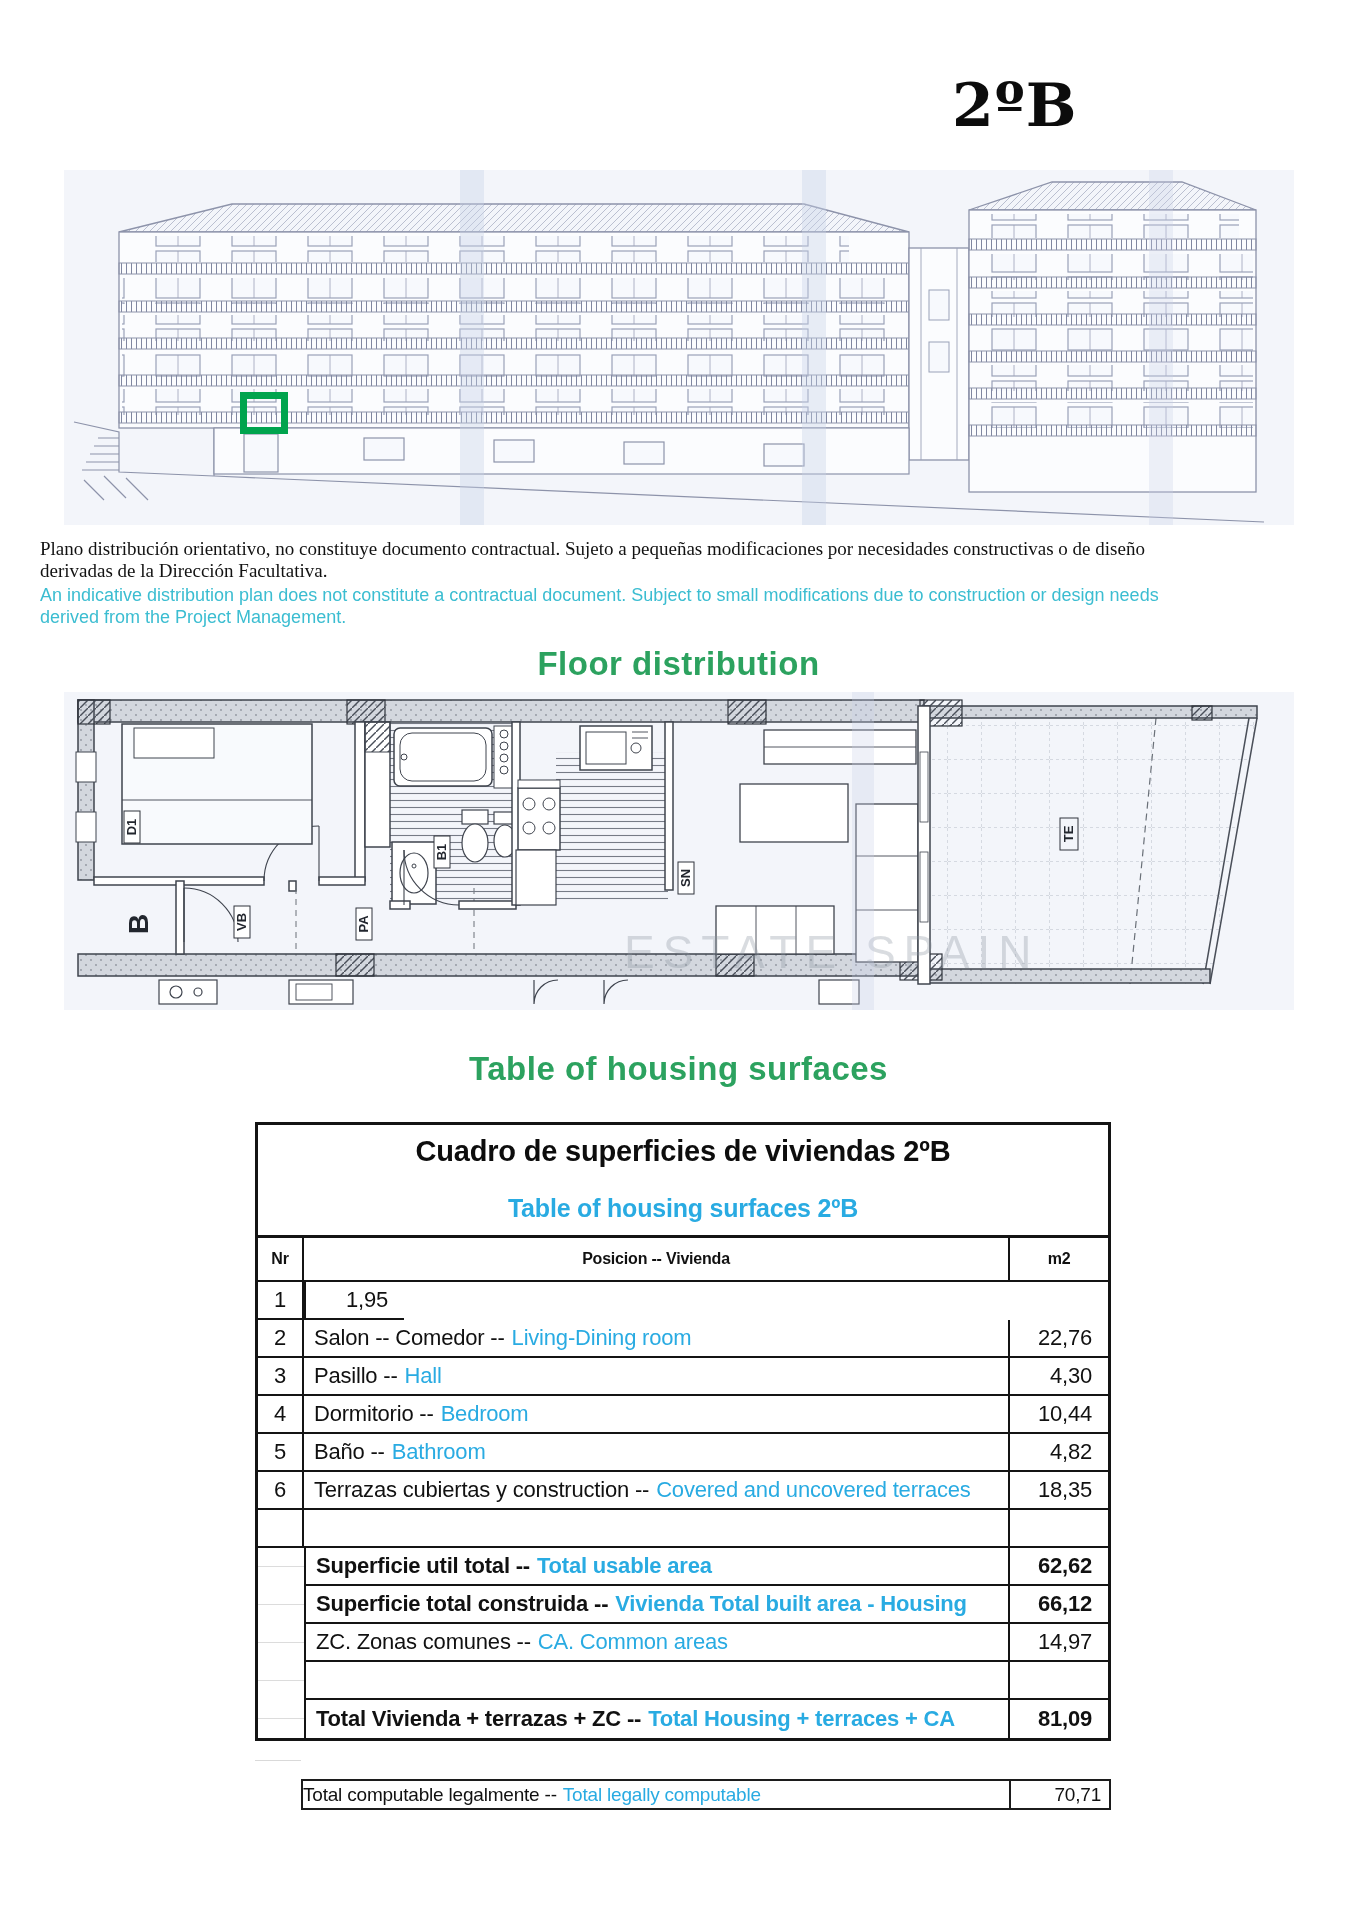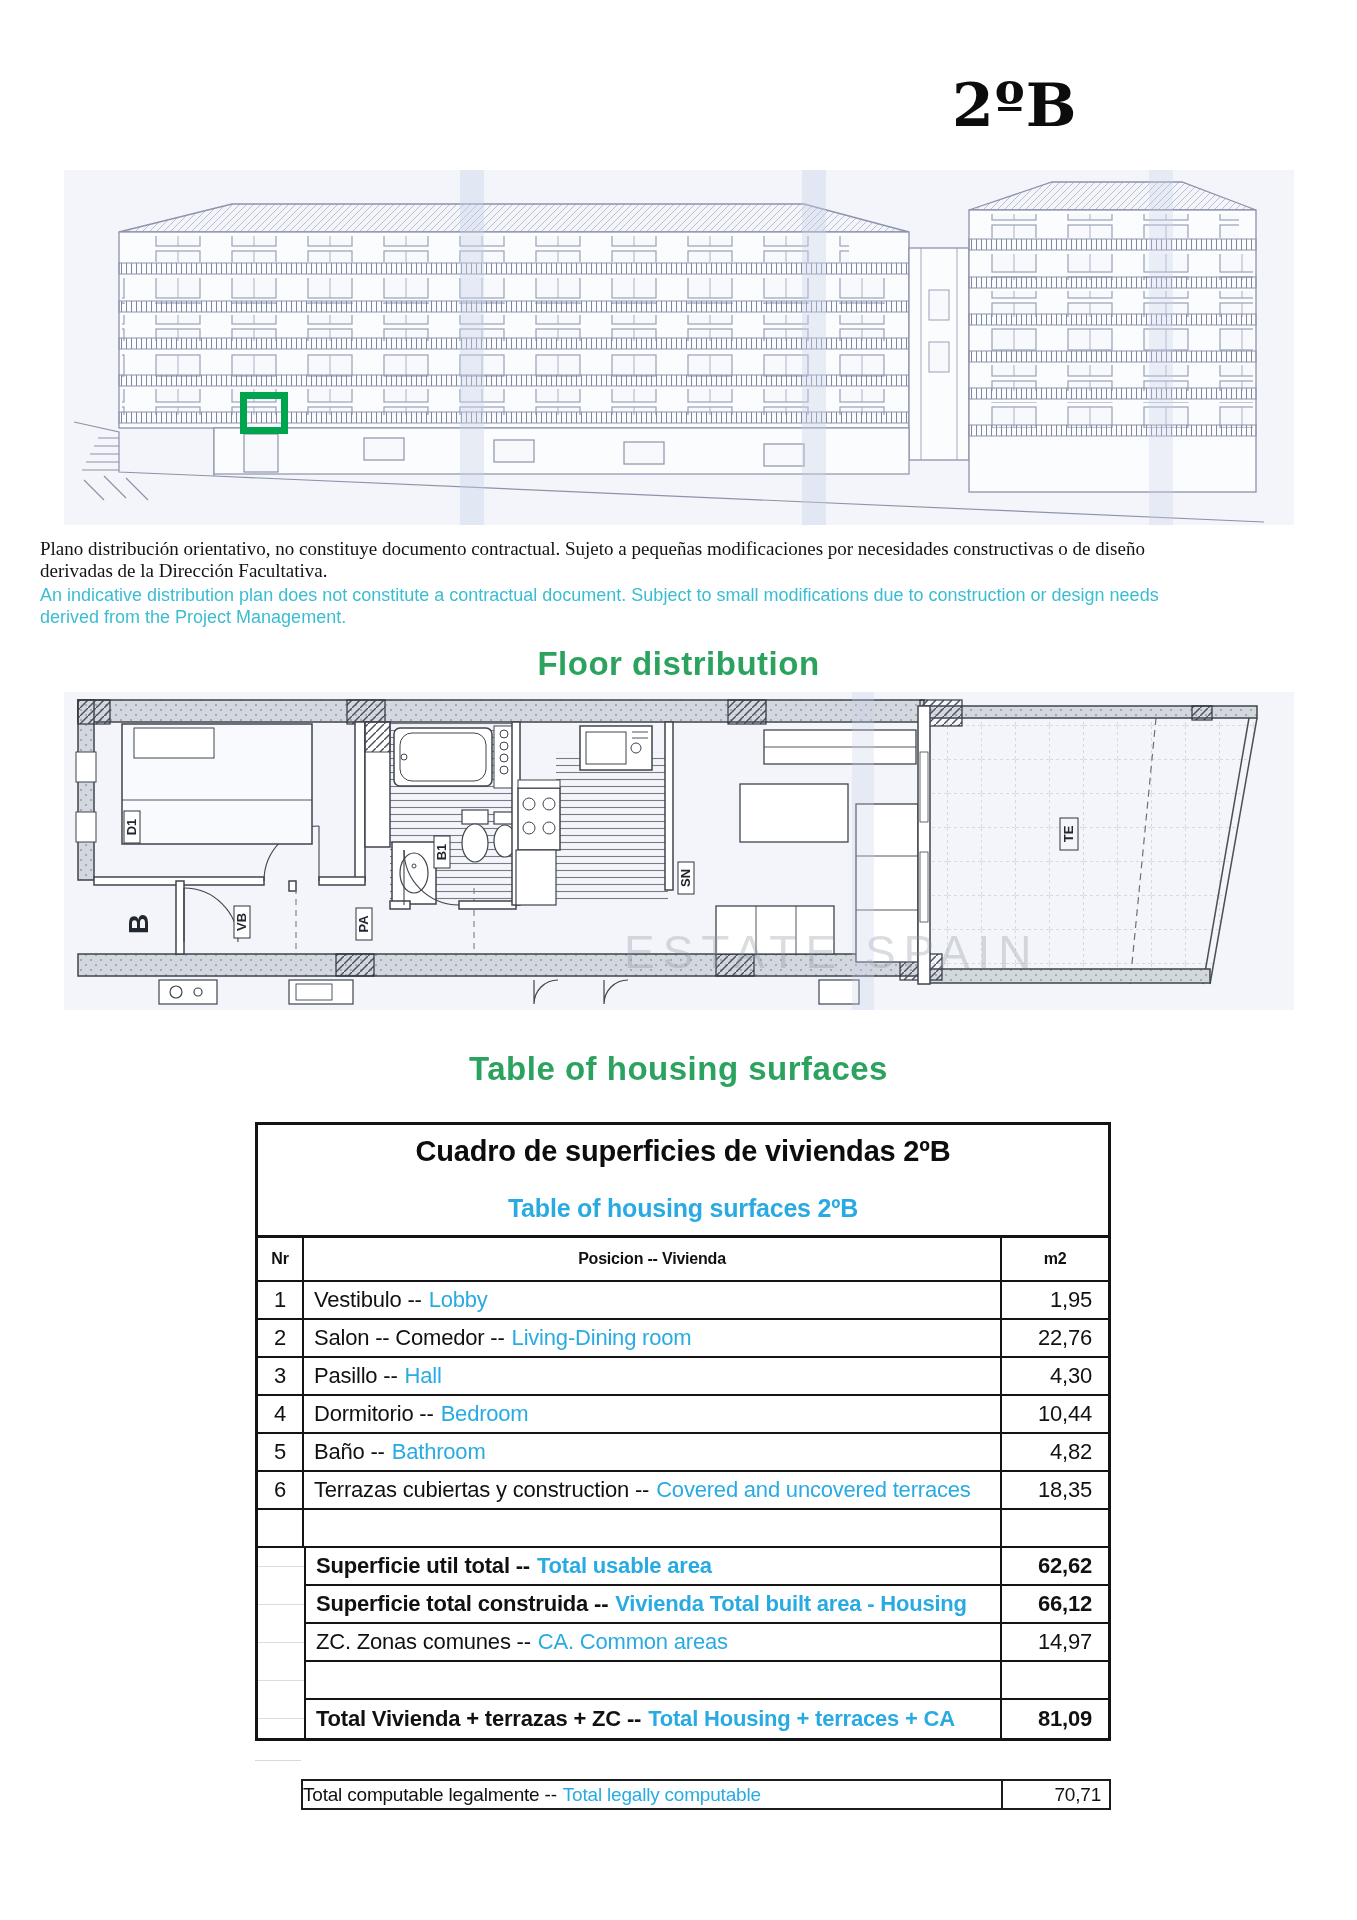--- a/index.html
+++ b/index.html
@@ -40,21 +40,21 @@
   .t-title .es-title{font-size:29px;font-weight:700;color:#0d0d0d}
   .t-title .en-title{font-size:25px;font-weight:700;color:var(--cyan);margin-top:26px}
   .t-head{display:flex;height:44px;font-weight:700;font-size:16px}
   .t-head .c-nr,.t-head .c-m2{display:flex;align-items:center;justify-content:center}
   .t-head .c-pos{display:flex;align-items:center;justify-content:center}
   .t-head .c-nr{border-right:2.5px solid var(--ink);border-bottom:2.5px solid var(--ink)}
   .t-head .c-pos{border-bottom:2.5px solid var(--ink)}
   .t-head .c-m2{border-left:2.5px solid var(--ink);border-bottom:2.5px solid var(--ink)}
   .c-nr{width:46px;flex:none}
   .c-pos{flex:1;min-width:0}
-  .c-m2{width:108px;flex:none}
+  .c-m2{width:100px;flex:none}
   .trow{display:flex;height:38px}
   .trow .c-nr{display:flex;align-items:center;justify-content:center}
   .trow .c-pos{display:flex;align-items:center;padding-left:10px;white-space:nowrap;overflow:hidden}
   .trow .c-m2{display:flex;align-items:center;justify-content:flex-end;padding-right:16px}
   .trow .en{color:var(--cyan);margin-left:7px}
   .trow.item .c-nr,.trow.blank-item .c-nr{border-right:2.5px solid var(--ink);border-bottom:2.5px solid var(--ink)}
   .trow.item .c-pos,.trow.blank-item .c-pos{border-bottom:2.5px solid var(--ink)}
   .trow.item .c-m2,.trow.blank-item .c-m2,
   .trow.total .c-m2,.trow.sub .c-m2,.trow.blank-m2 .c-m2{border-left:2.5px solid var(--ink);border-bottom:2.5px solid var(--ink)}
   .trow.total .c-pos,.trow.sub .c-pos,.trow.blank-m2 .c-pos{border-left:2.5px solid var(--ink);border-bottom:2.5px solid var(--ink)}
@@ -363,24 +363,20 @@
         <div class="en-title">Table of housing surfaces 2ºB</div>
       </div>
       <div class="t-head">
         <div class="c-nr">Nr</div>
         <div class="c-pos">Posicion -- Vivienda</div>
         <div class="c-m2">m2</div>
       </div>
       <div id="t-rows">
           <div class="trow item">
             <div class="c-nr">1</div>
-            <div class="c-pos">
-              <span class="es">Vestibulo --</span>
-              <span class="en">Lobby</span>
-            </div>
             <div class="c-m2">1,95</div>
           </div>
           <div class="trow item">
             <div class="c-nr">2</div>
             <div class="c-pos">
               <span class="es">Salon -- Comedor --</span>
               <span class="en">Living-Dining room</span>
             </div>
             <div class="c-m2">22,76</div>
           </div>

